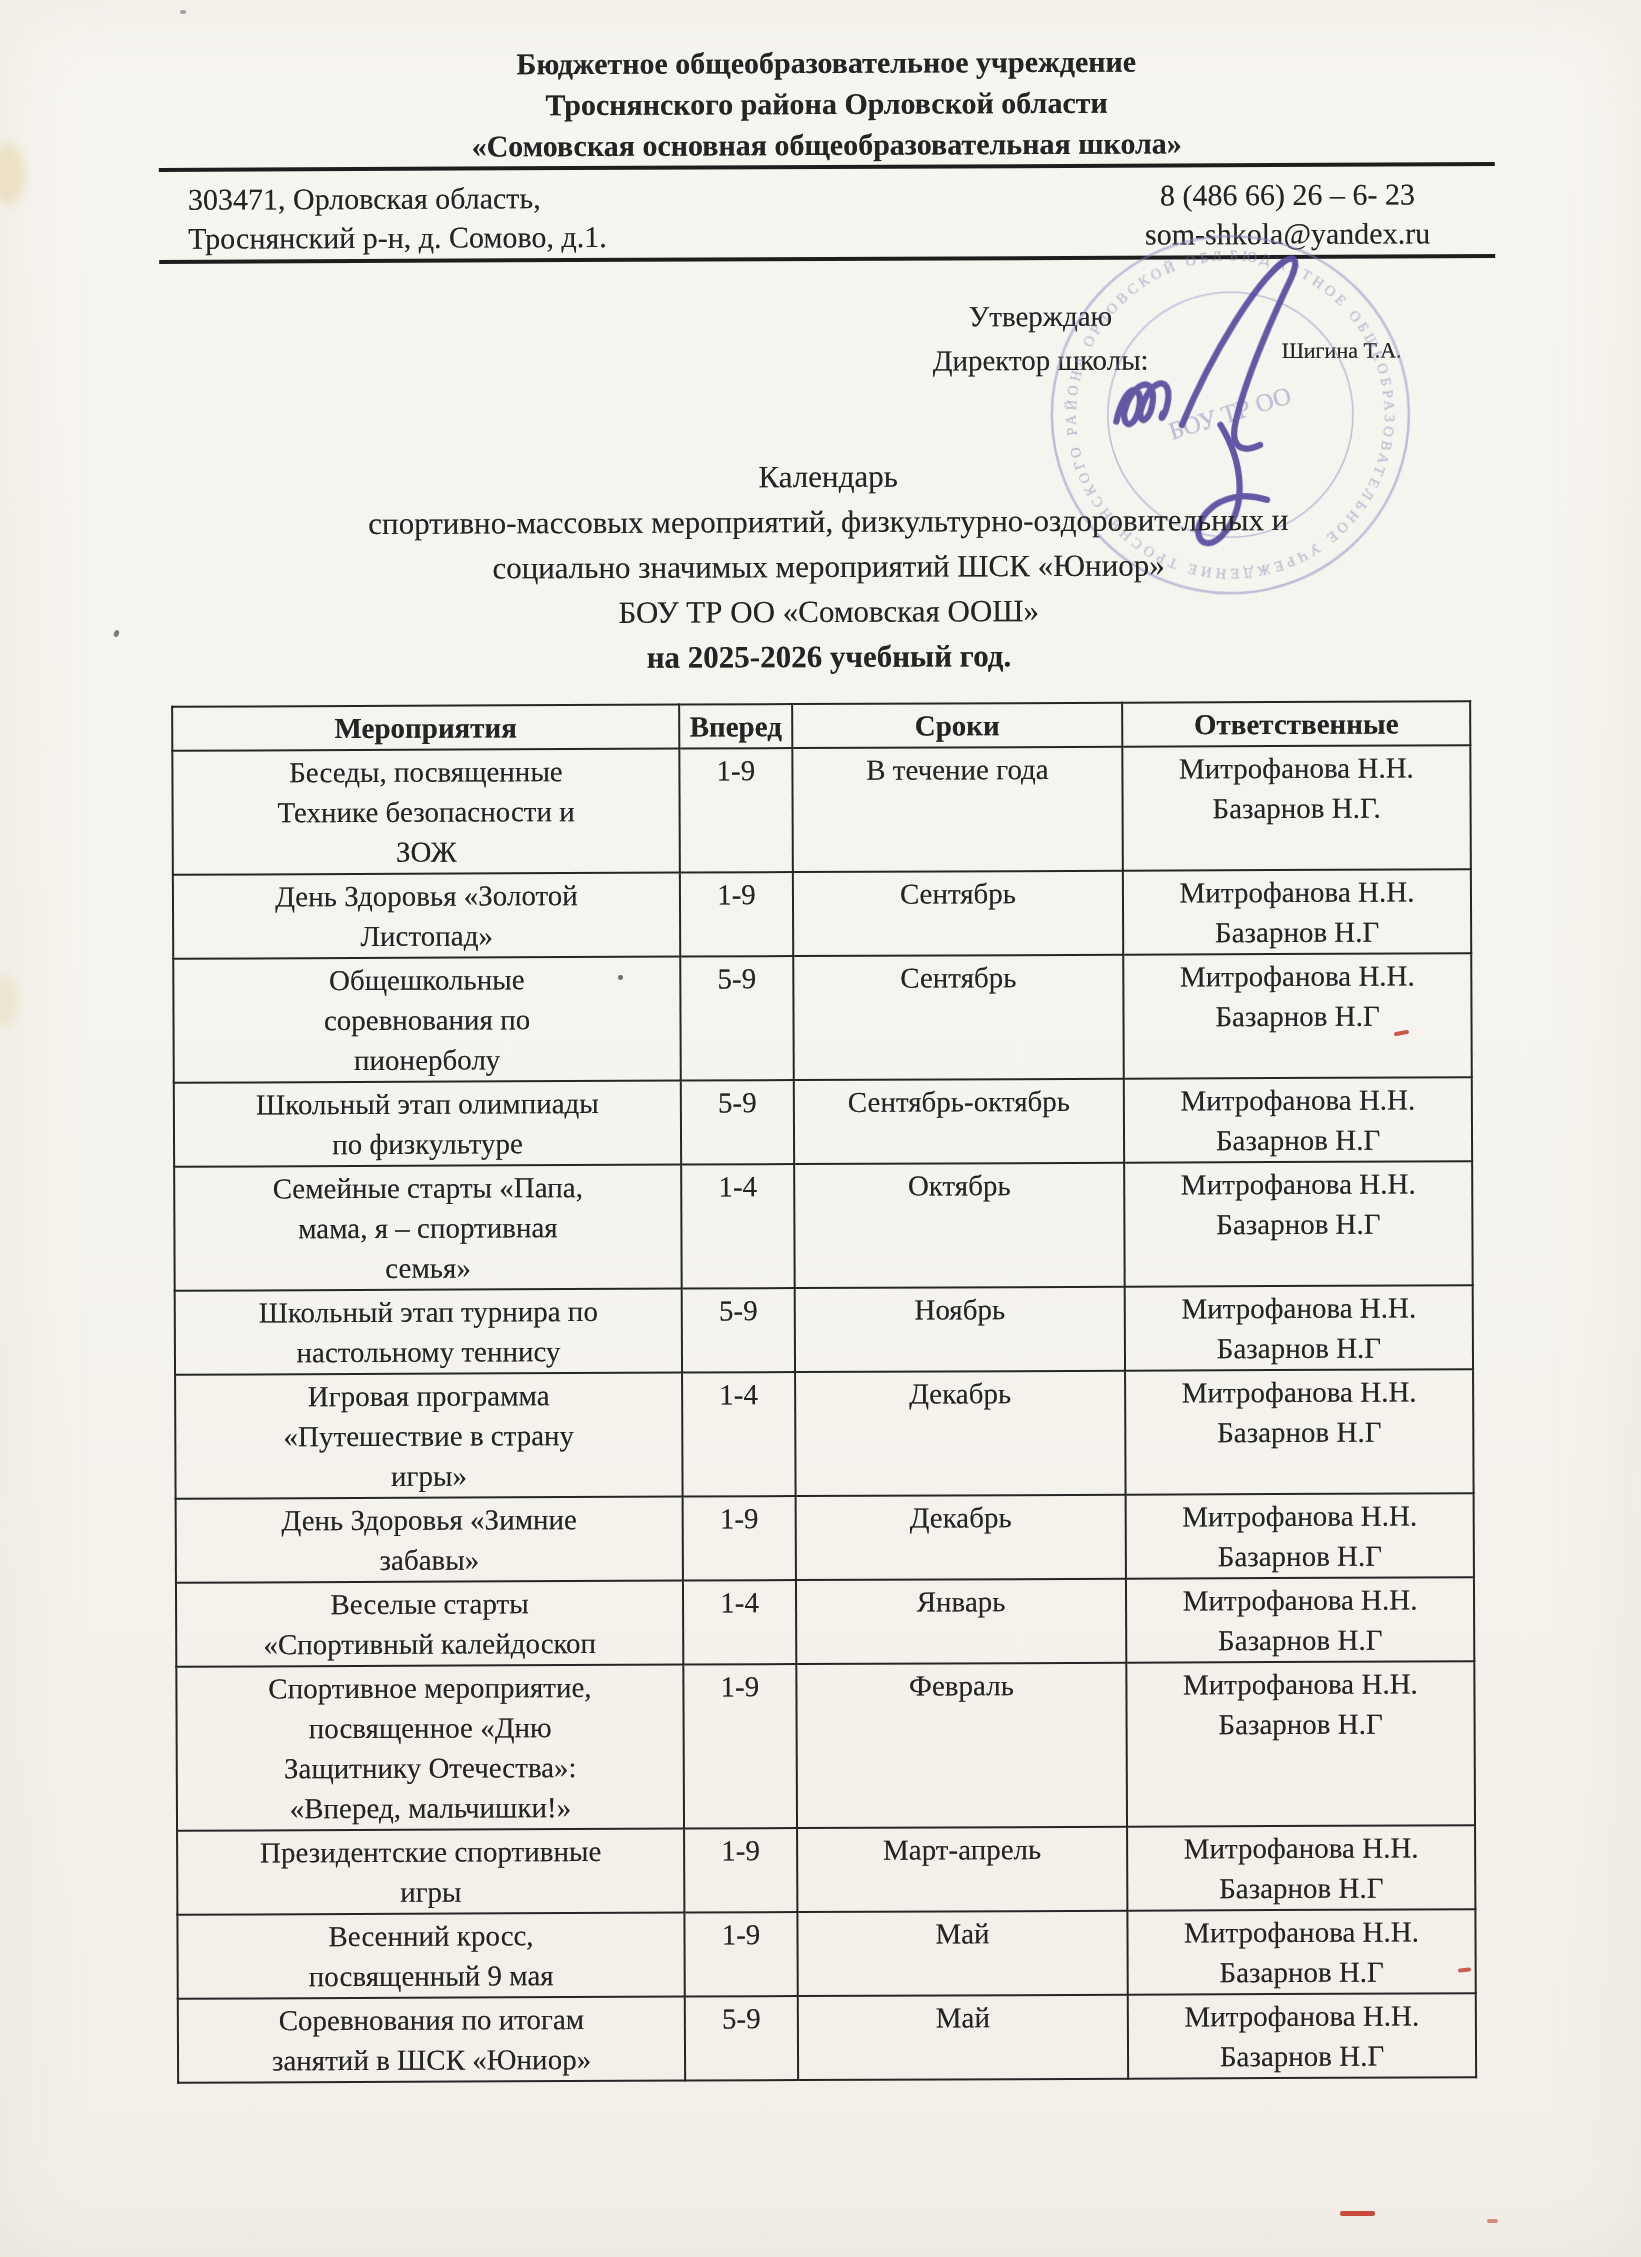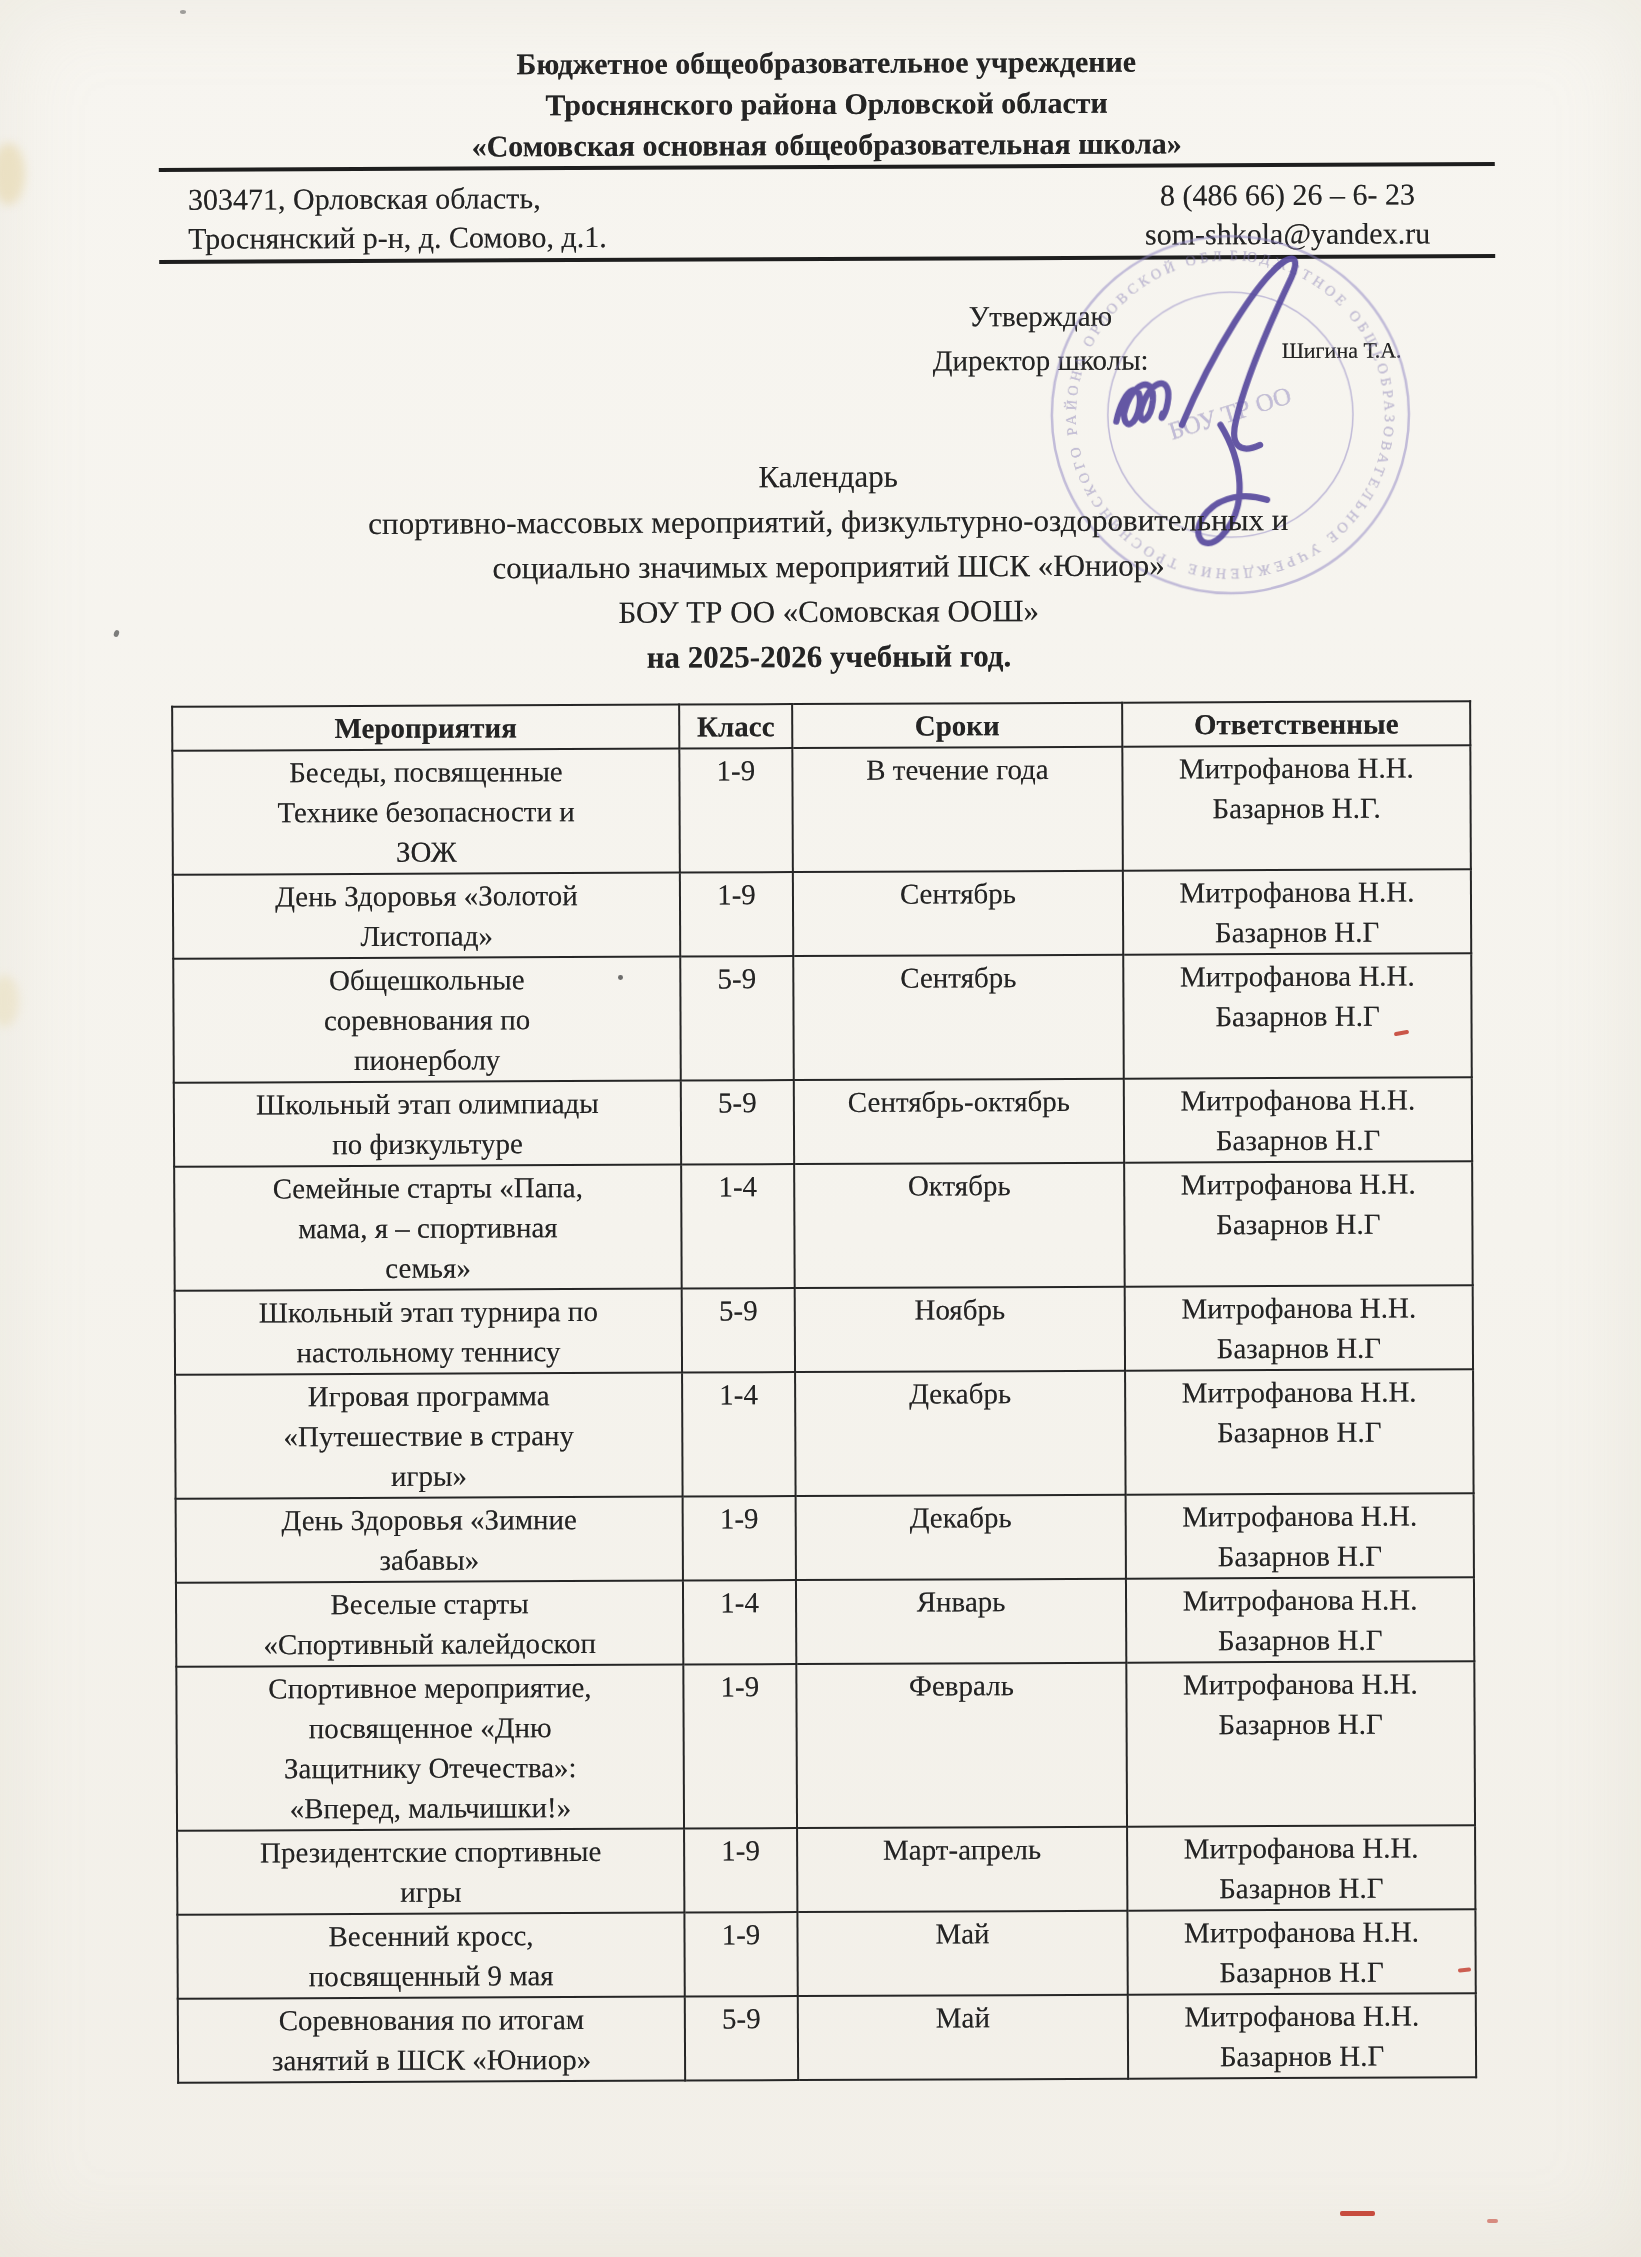--- a/index.html
+++ b/index.html
@@ -114,21 +114,21 @@
     <table class="cal">
       <colgroup>
           <col style="width:507px">
           <col style="width:113px">
           <col style="width:330px">
           <col style="width:348px">
         </colgroup>
       <thead>
         <tr>
           <th>Мероприятия</th>
-          <th>Класс</th>
+          <th>Вперед</th>
           <th>Сроки</th>
           <th>Ответственные</th>
         </tr>
       </thead>
       <tbody>
           <tr>
             <td class="pre">Беседы, посвященные
 Технике безопасности и
 ЗОЖ</td>
             <td>1-9</td>

